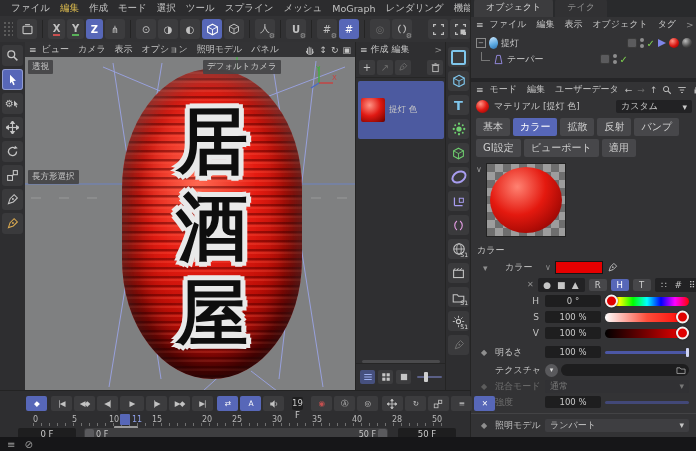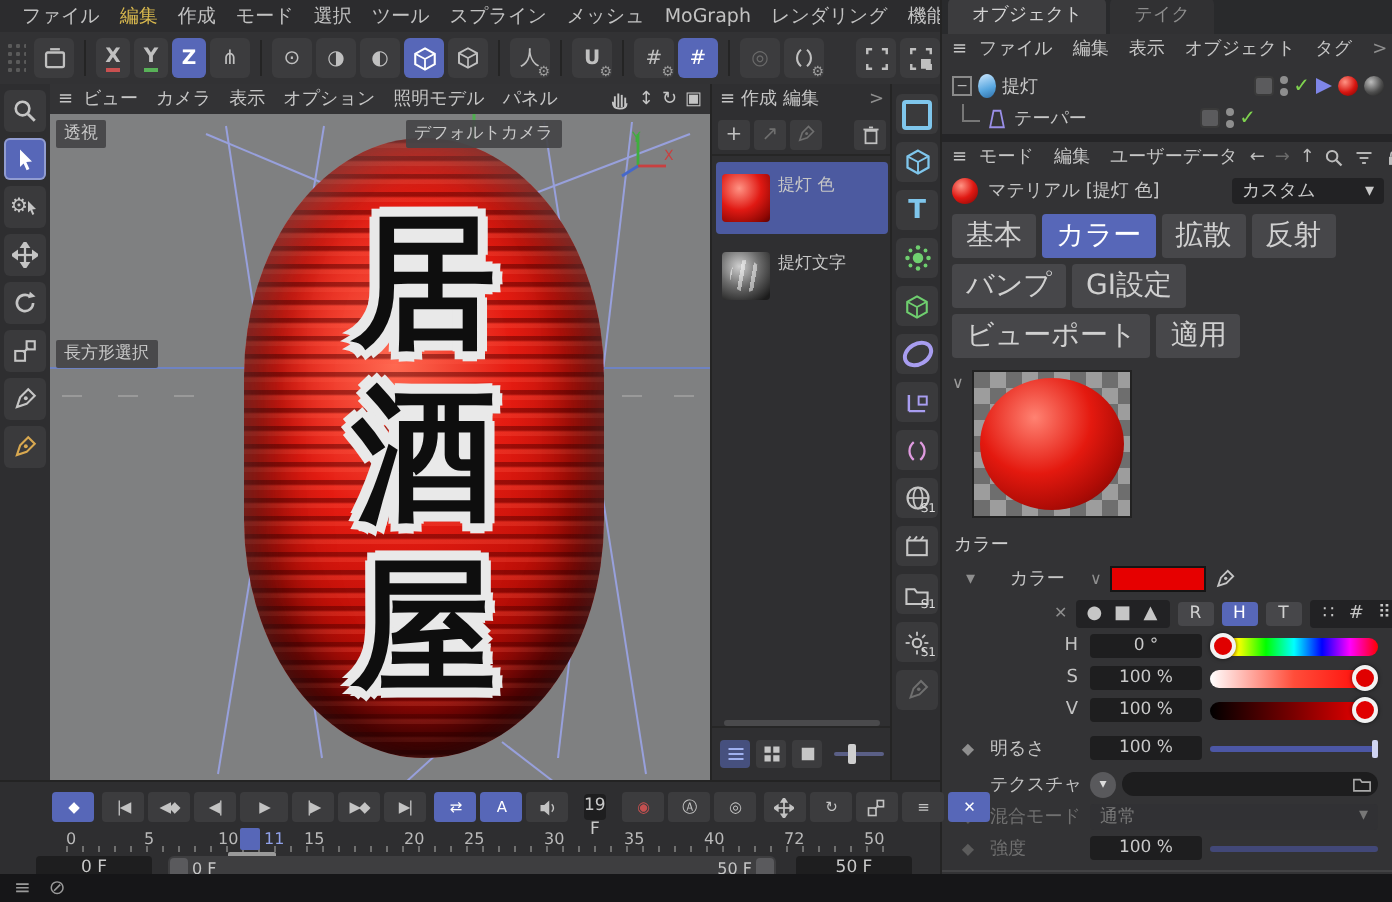--- a/index.html
+++ b/index.html
@@ -59,21 +59,21 @@
   .gizmo{position:absolute;right:18px;top:6px;z-index:4;font-size:7px}
 
   
   .matman{position:absolute;left:355px;top:42px;width:90px;height:348px;background:#2f2f31;
           border-left:1px solid #242424;display:flex;flex-direction:column}
   .mm-menu{height:15px;display:flex;align-items:center;gap:3px;padding:0 4px;font-size:9px}
   .mm-tools{height:20px;display:flex;align-items:center;gap:2px;padding:0 3px;border-bottom:1px solid #262626}
   .mmb{width:16px;height:15px;border-radius:2px;background:#3c3c3e;display:flex;align-items:center;justify-content:center;color:#c0c0c0;font-size:10px}
   .mmb.dim{color:#6f6f6f}
   .mm-list{flex:1;padding:3px 2px;display:flex;flex-direction:column;gap:3px}
-  .mm-item{display:flex;gap:4px;padding:6px 3px;border-radius:2px}
+  .mm-item{display:flex;align-items:center;gap:4px;padding:17px 3px;border-radius:2px}
   .mm-item.sel{background:#4c5aa0}
   .thumb{width:24px;height:24px;border-radius:2px;flex:none}
   .thumb.red{background:radial-gradient(circle at 36% 30%, #ff9384, #e01913 48%, #8e0703 85%, #5c0202 100%)}
   .thumb.text{background:radial-gradient(circle at 36% 30%, #cfcfcf, #6a6a6a 45%, #1c1c1c 90%);position:relative;overflow:hidden}
   .thumb.text::after{content:"";position:absolute;inset:4px;background:
      repeating-linear-gradient(100deg, rgba(255,255,255,.85) 0 2px, transparent 2px 6px);border-radius:50%;opacity:.6}
   .mm-name{font-size:8.5px;white-space:nowrap}
   .mm-bottom{border-top:1px solid #262626;height:26px;display:flex;align-items:center;gap:3px;padding:0 4px}
   .mm-view{width:15px;height:14px;border-radius:2px;background:#3c3c3e;display:flex;align-items:center;justify-content:center}
   .mm-view.sel{background:#46507e}
@@ -112,21 +112,21 @@
   .mtag.dark{background:radial-gradient(circle at 35% 30%,#bdbdbd,#4e4e4e 55%,#141414)}
   .indent{width:12px;height:12px;border-left:1px solid #777;border-bottom:1px solid #777;margin-left:4px}
 
   .attr{flex:1;border-top:4px solid #252527;display:flex;flex-direction:column}
   .attr-tabrow{height:16px;background:#292a2c;display:flex;align-items:flex-end;padding-left:3px}
   .mat-row{height:19px;display:flex;align-items:center;gap:5px;padding:0 5px}
   .ball{width:13px;height:13px;border-radius:50%;background:radial-gradient(circle at 35% 30%,#ff9384,#e01913 50%,#7c0402);flex:none}
   .preset{margin-left:auto;width:66px;height:13px;background:#222224;border-radius:2px;
           display:flex;align-items:center;justify-content:space-between;padding:0 5px;color:#c9c9c9}
   .chan-tabs{display:flex;flex-wrap:wrap;gap:3px;padding:2px 5px 3px 5px}
-  .chan{padding:2px 7px;background:#47474a;border-radius:2px;font-size:14px;color:#d0d0d0}
+  .chan{padding:2px 7px;background:#47474a;border-radius:2px;font-size:10px;color:#d0d0d0}
   .chan.active{background:#5767b8;color:#fff}
   .pv-wrap{display:flex;gap:4px;padding:3px 5px}
   .pv-col{color:#9a9a9a;font-size:8px;padding-top:2px}
   .preview{width:78px;height:72px;position:relative;flex:none;
            background:repeating-conic-gradient(#9d9d9d 0% 25%, #6e6e6e 0% 50%) 0 0/16px 16px;border:1px solid #222}
   .preview .sphere{position:absolute;inset:3px;border-radius:50%;
       background:radial-gradient(circle at 38% 30%, #ff8272, #e4190f 44%, #b00c06 70%, #6f0403 96%)}
   .seclabel{padding:4px 6px 2px 6px;color:#cfcfcf}
   .arow{display:grid;grid-template-columns:14px 46px 56px 1fr;align-items:center;gap:4px;padding:1px 8px 1px 6px;height:14px}
   .arow .adot{color:#8f8f8f;font-size:8px;text-align:center}
@@ -541,24 +541,20 @@
           <svg width="11" height="11" viewBox="0 0 16 16">
             <use href="#sy-trash"></use>
           </svg>
         </span>
     </div>
     <div class="mm-list">
       <div class="mm-item sel">
         <span class="thumb red"></span>
         <span class="mm-name">提灯 色</span>
       </div>
-      <div class="mm-item">
-        <span class="thumb text"></span>
-        <span class="mm-name">提灯文字</span>
-      </div>
     </div>
     <div class="mm-scroll ni"></div>
     <div class="mm-bottom">
       <span class="mm-view sel">
           <svg width="10" height="10" viewBox="0 0 16 16" style="color:#9fb0ef">
             <use href="#sy-listview"></use>
           </svg>
         </span>
       <span class="mm-view">
           <svg width="10" height="10" viewBox="0 0 16 16">
@@ -895,21 +891,21 @@
     <div class="tl-ruler">
       <span class="num" style="left:25px">0</span>
       <span class="num" style="left:64px">5</span>
       <span class="num" style="left:101px">10</span>
       <span class="num" style="left:144px">15</span>
       <span class="num" style="left:194px">20</span>
       <span class="num" style="left:224px">25</span>
       <span class="num" style="left:264px">30</span>
       <span class="num" style="left:304px">35</span>
       <span class="num" style="left:344px">40</span>
-      <span class="num" style="left:384px">72</span>
+      <span class="num" style="left:384px">28</span>
       <span class="num" style="left:424px">50</span>
       <span class="ticks ni"></span>
       <span class="playhead"></span>
       <span class="ph-label">11</span>
       <span class="ph-handle ni"></span>
     </div>
     <div class="tl-range">
       <span class="fld rng-fld" style="left:10px">0 F</span>
       <span class="rng-bar">
         <span style="padding-left:8px">0 F</span>

